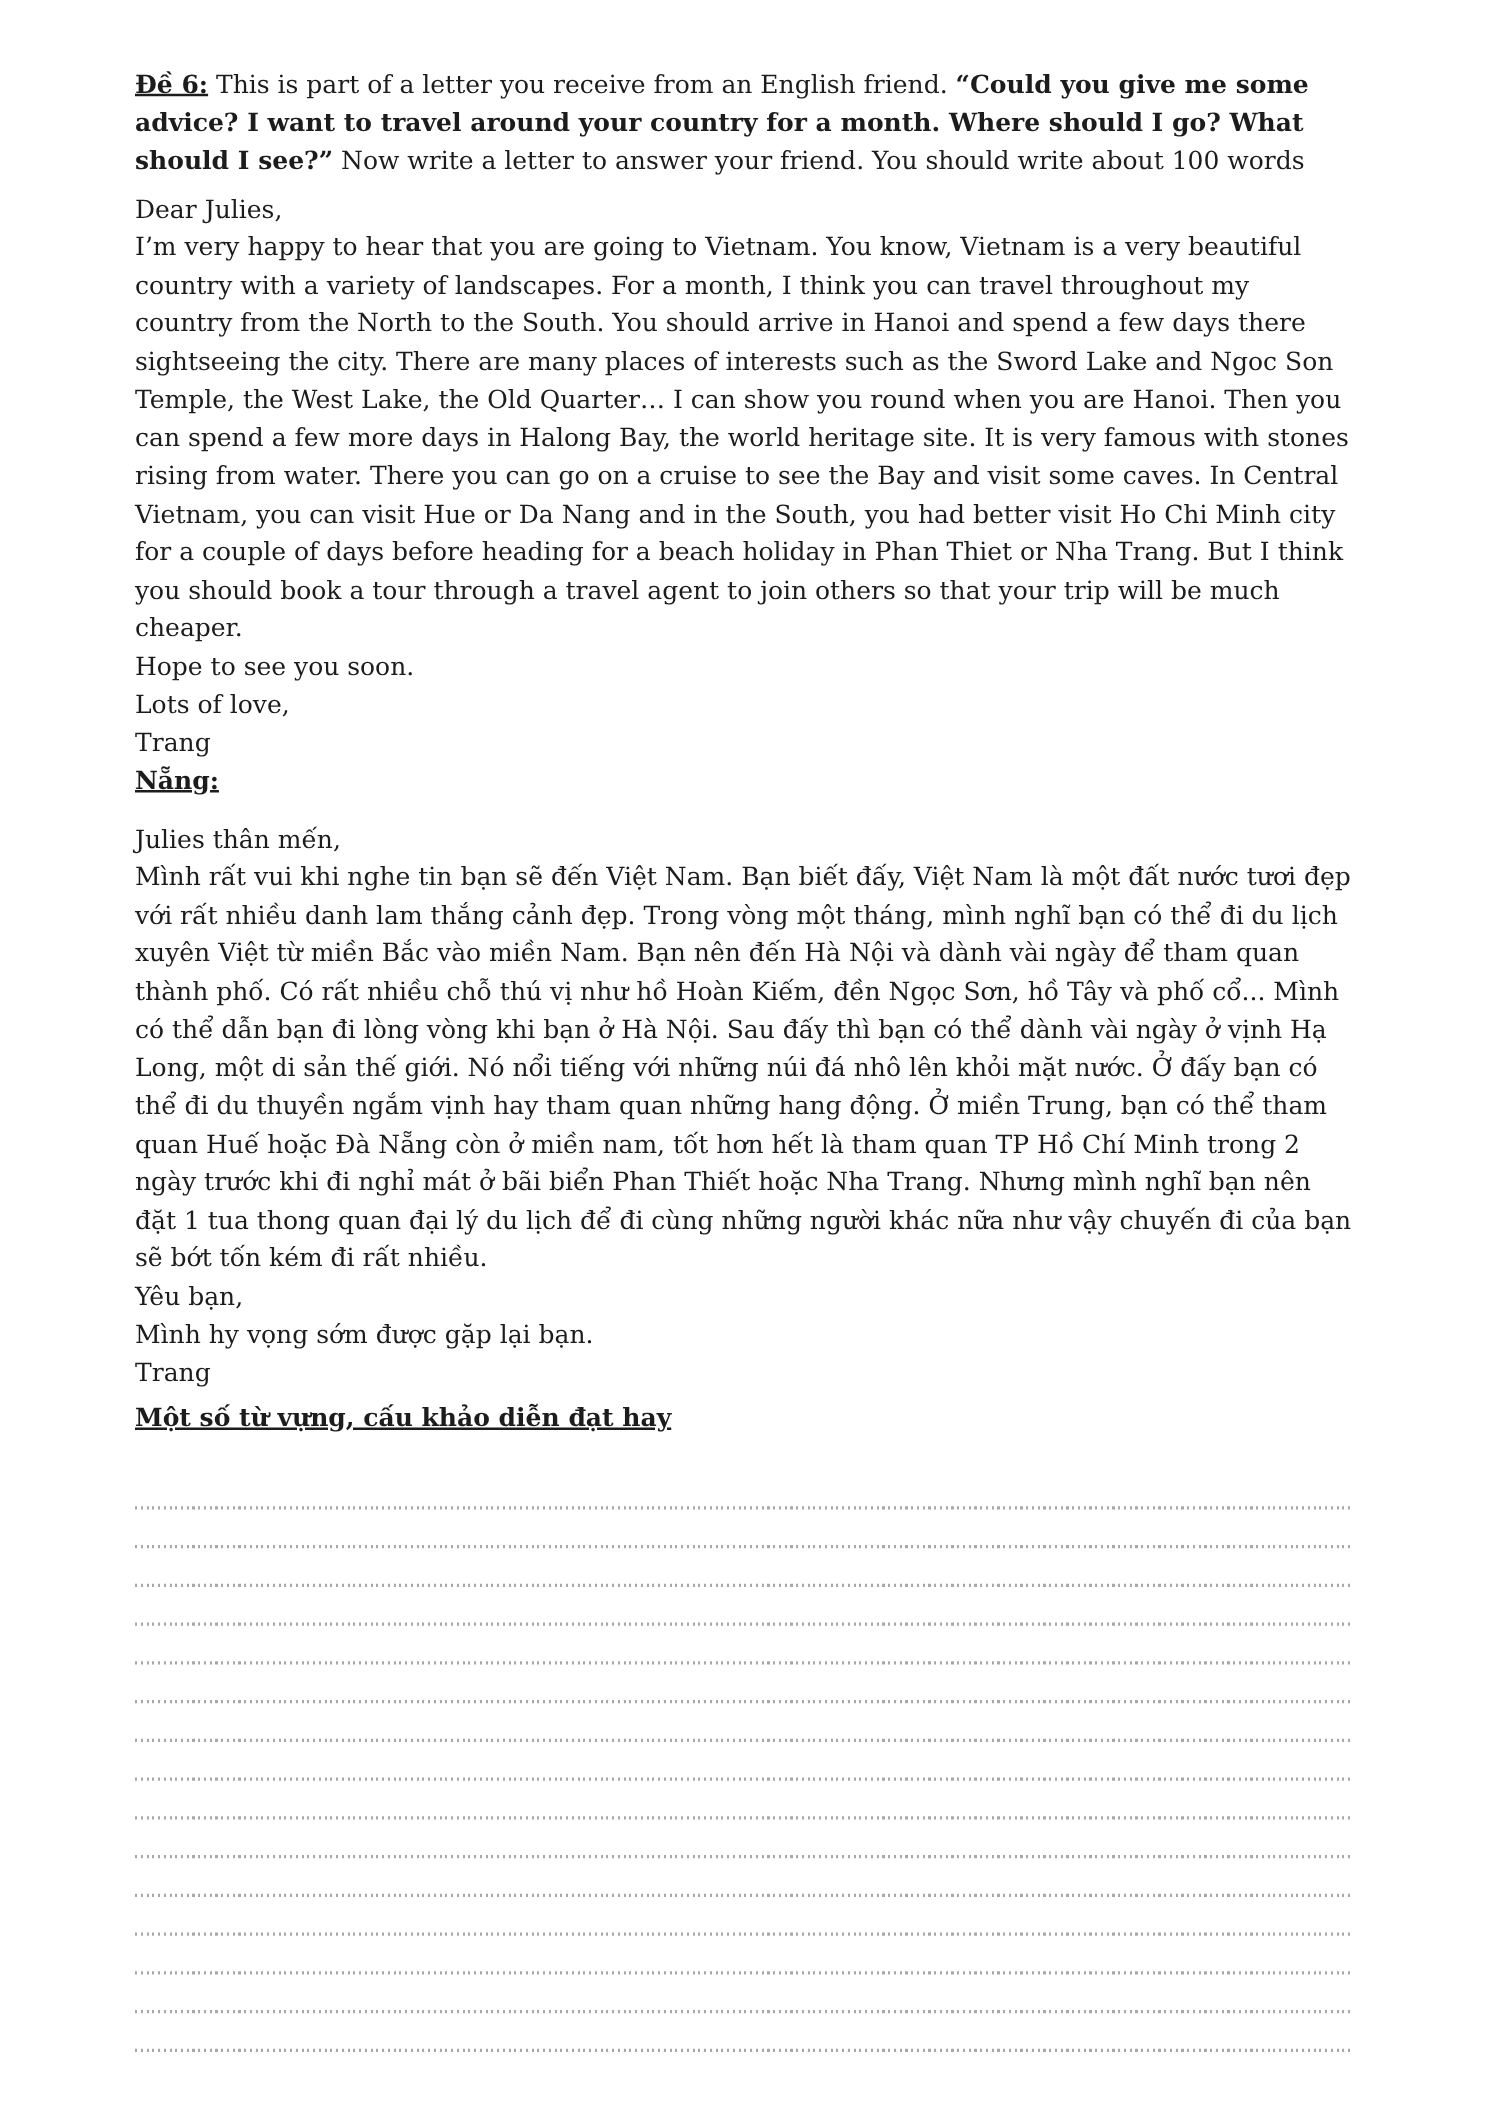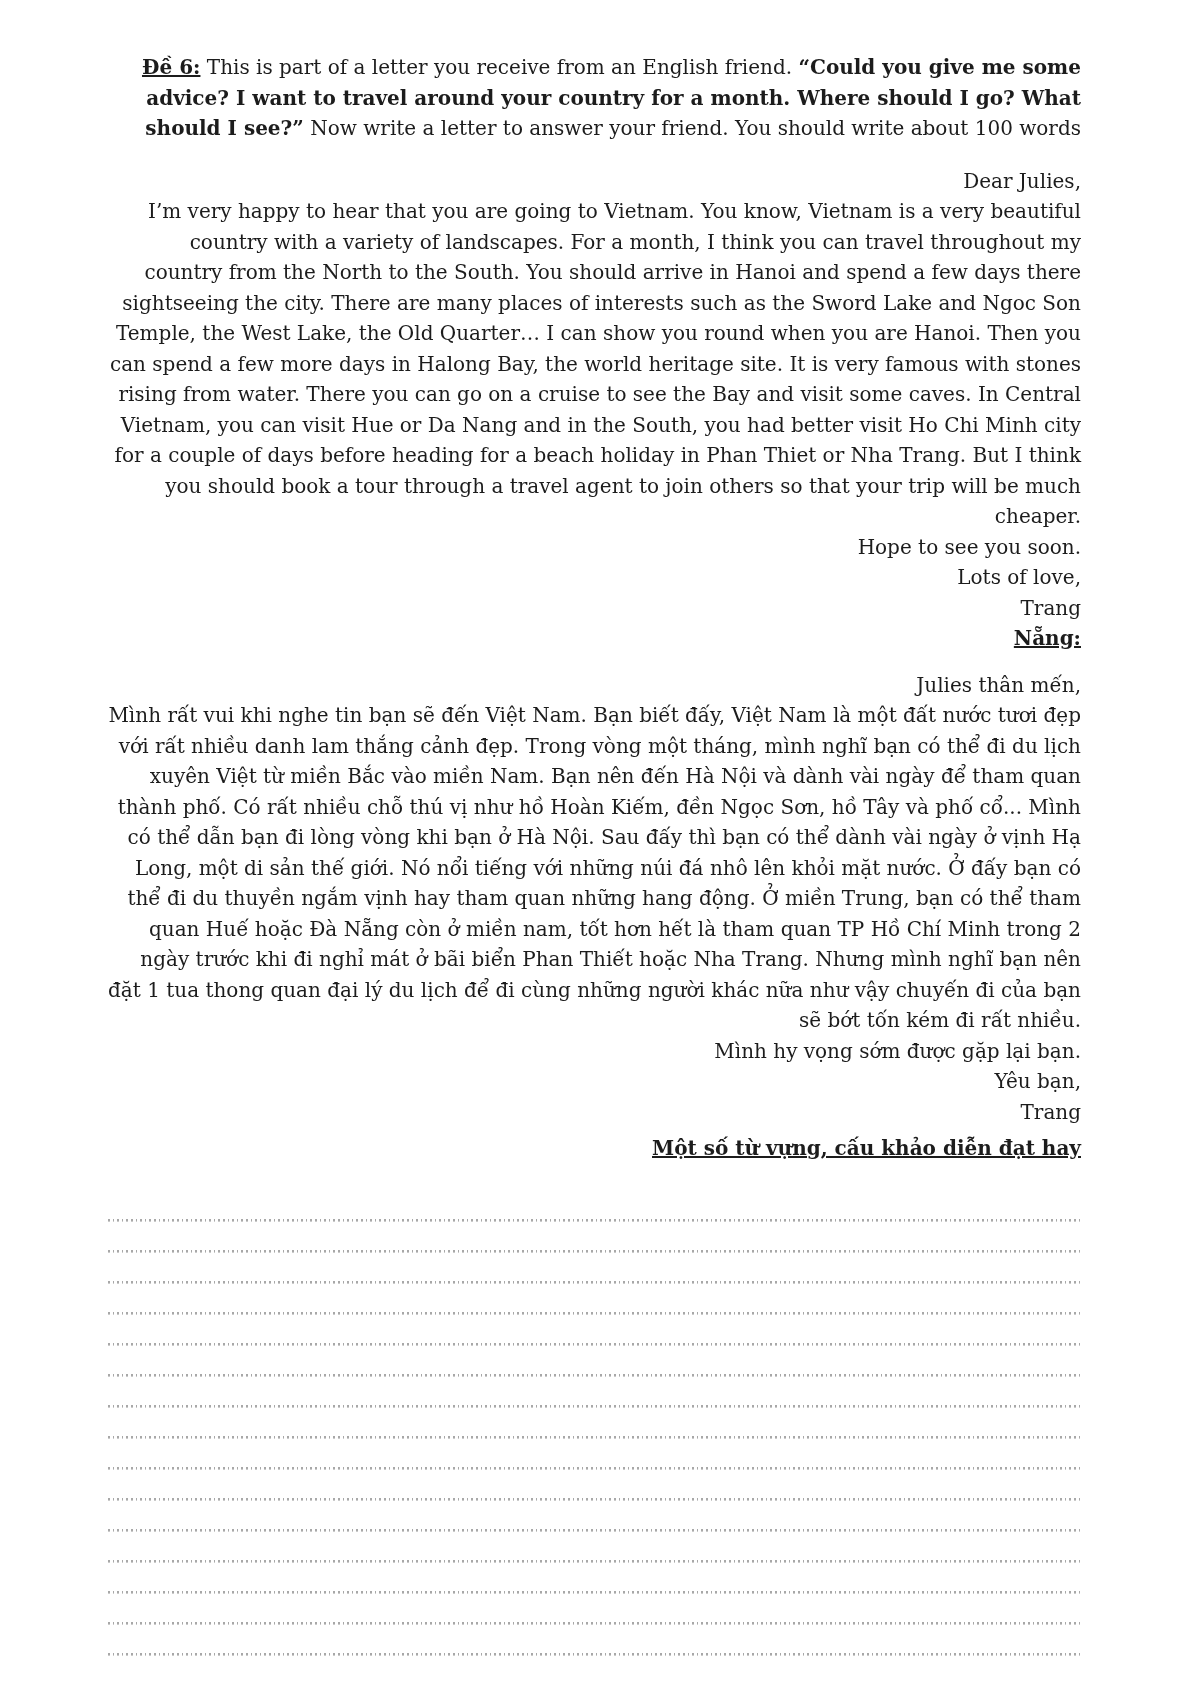--- a/index.html
+++ b/index.html
@@ -16,34 +16,33 @@
     line-height: 30.5px;
     color: #1c1c1c;
     -webkit-font-smoothing: antialiased;
   }
   .page {
     box-sizing: border-box;
     width: 1186px;
     height: 1683px;
     padding: 52px 105px 0 108px;
     background: #ffffff;
-    text-align: right;
   }
   p, div { margin: 0; }
   .b { font-weight: 700; }
   .heading {
     font-weight: 700;
     text-decoration: underline;
   }
   .label-underline {
     font-weight: 700;
     text-decoration: underline;
   }
   .mt-sm  { margin-top: 14px; }  
-  .mt-md  { margin-top: 22px; }  
+  .mt-md  { margin-top: 8px; }  
   .mt-blank { margin-top: 16px; }
   .mt-xs  { margin-top: 6px; }   
   .writing-lines { margin-top: 27px; }
   .dotline {
     height: 31px;
     background: repeating-linear-gradient(
         to right,
         var(--dot-color, #a8a8a8) 0 1.6px,
         transparent 1.6px 4.6px
       ) left bottom / 100% 2.6px no-repeat;
@@ -62,22 +61,22 @@
   <p class="mt-md">Dear Julies,</p>
   <div>I’m very happy to hear that you are going to Vietnam. You know, Vietnam is a very beautiful country with a variety of landscapes. For a month, I think you can travel throughout my country from the North to the South. You should arrive in Hanoi and spend a few days there sightseeing the city. There are many places of interests such as the Sword Lake and Ngoc Son Temple, the West Lake, the Old Quarter… I can show you round when you are Hanoi. Then you can spend a few more days in Halong Bay, the world heritage site. It is very famous with stones rising from water. There you can go on a cruise to see the Bay and visit some caves. In Central Vietnam, you can visit Hue or Da Nang and in the South, you had better visit Ho Chi Minh city for a couple of days before heading for a beach holiday in Phan Thiet or Nha Trang. But I think you should book a tour through a travel agent to join others so that your trip will be much cheaper.</div>
   <p>Hope to see you soon.</p>
   <p>Lots of love,</p>
   <p>Trang</p>
 
   <p class="heading">Nẵng:</p>
 
   <p class="mt-blank">Julies thân mến,</p>
   <div>Mình rất vui khi nghe tin bạn sẽ đến Việt Nam. Bạn biết đấy, Việt Nam là một đất nước tươi đẹp với rất nhiều danh lam thắng cảnh đẹp. Trong vòng một tháng, mình nghĩ bạn có thể đi du lịch xuyên Việt từ miền Bắc vào miền Nam. Bạn nên đến Hà Nội và dành vài ngày để tham quan thành phố. Có rất nhiều chỗ thú vị như hồ Hoàn Kiếm, đền Ngọc Sơn, hồ Tây và phố cổ... Mình có thể dẫn bạn đi lòng vòng khi bạn ở Hà Nội. Sau đấy thì bạn có thể dành vài ngày ở vịnh Hạ Long, một di sản thế giới. Nó nổi tiếng với những núi đá nhô lên khỏi mặt nước. Ở đấy bạn có thể đi du thuyền ngắm vịnh hay tham quan những hang động. Ở miền Trung, bạn có thể tham quan Huế hoặc Đà Nẵng còn ở miền nam, tốt hơn hết là tham quan TP Hồ Chí Minh trong 2 ngày trước khi đi nghỉ mát ở bãi biển Phan Thiết hoặc Nha Trang. Nhưng mình nghĩ bạn nên đặt 1 tua thong quan đại lý du lịch để đi cùng những người khác nữa như vậy chuyến đi của bạn sẽ bớt tốn kém đi rất nhiều.</div>
+  <p>Yêu bạn,</p>
   <p>Mình hy vọng sớm được gặp lại bạn.</p>
-  <p>Yêu bạn,</p>
   <p>Trang</p>
 
   <p class="heading mt-xs">Một số từ vựng, cấu khảo diễn đạt hay</p>
 
   <div class="writing-lines">
       <div class="dotline"></div>
       <div class="dotline"></div>
       <div class="dotline"></div>
       <div class="dotline"></div>
       <div class="dotline"></div>

